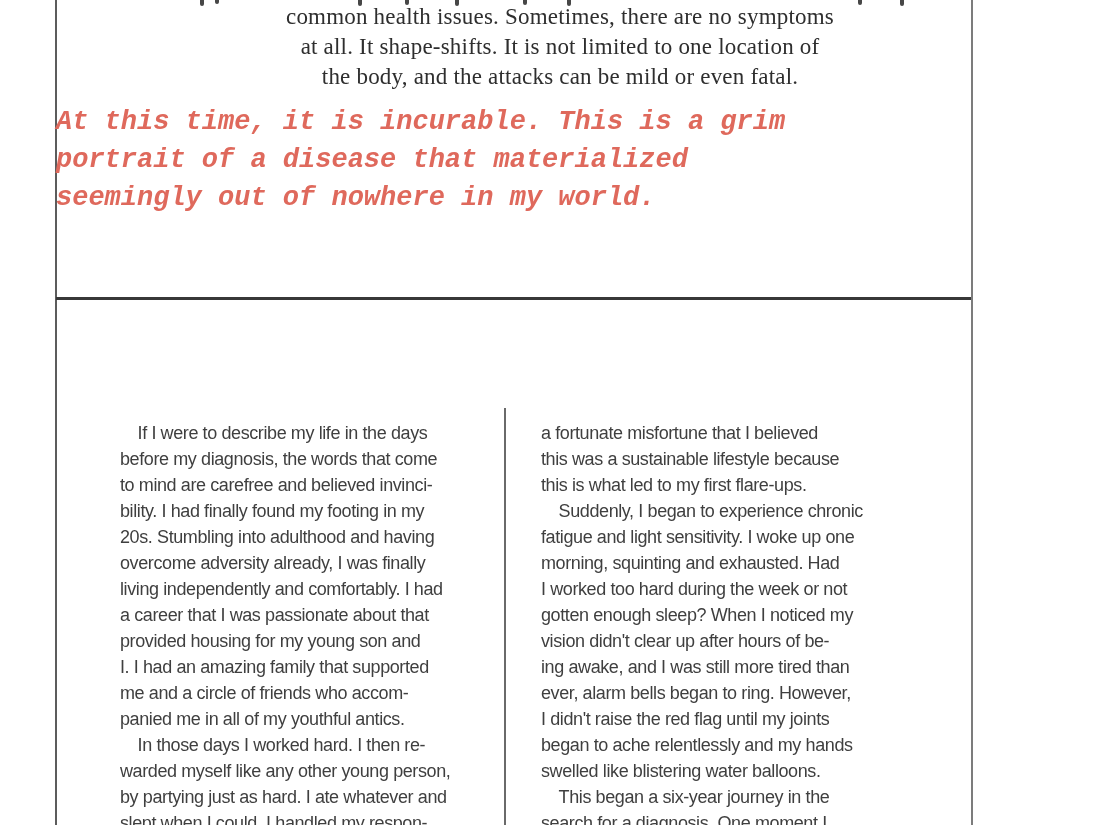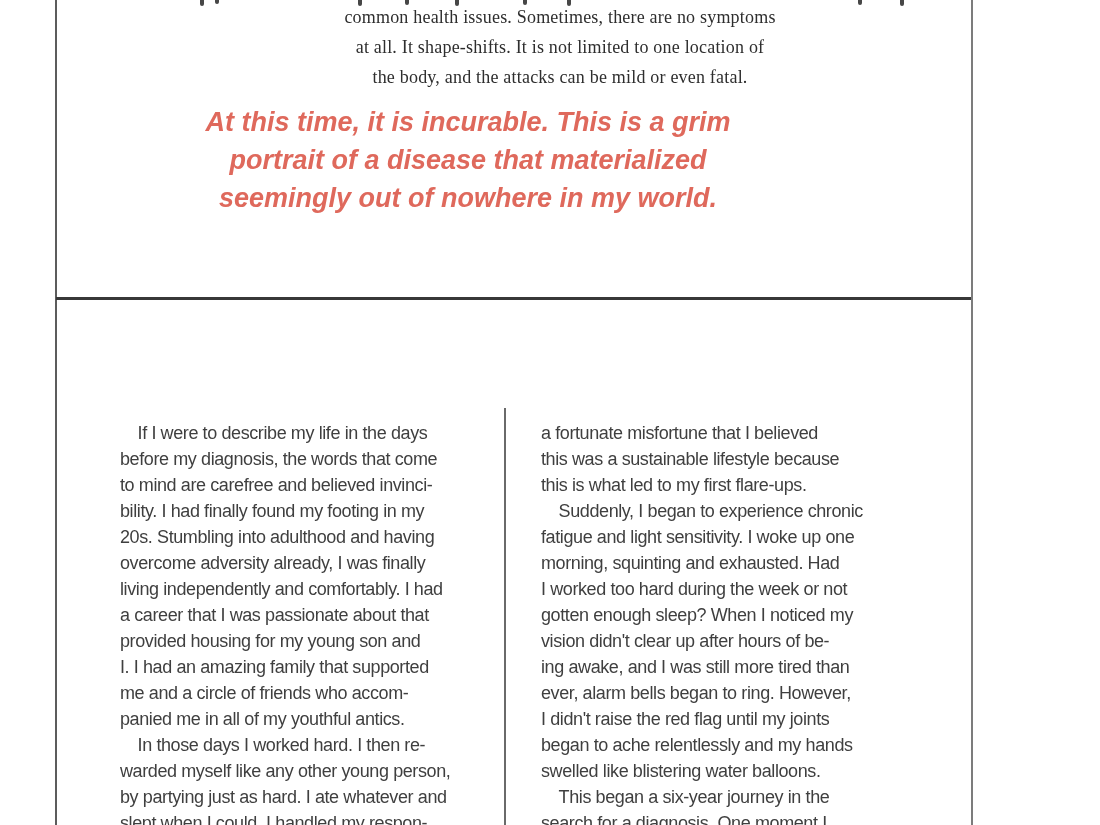--- a/index.html
+++ b/index.html
@@ -39,30 +39,29 @@
   .remnant:nth-child(6) { left: 523px; height: 5px; }
   .remnant:nth-child(7) { left: 567px; }
   .remnant:nth-child(8) { left: 858px; height: 5px; }
   .remnant:nth-child(9) { left: 900px; }
 
   
   .serif-para {
     position: absolute; left: 56px; top: 2px; width: 1008px;
     text-align: center;
     font-family: "Liberation Serif", serif;
-    font-size: 18px; line-height: 30px; letter-spacing: 0.2px;
+    font-size: 23px; line-height: 30px; letter-spacing: 0.2px;
     color: #2e2e2e;
     white-space: pre-line;
   }
 
   
   .pull-quote {
     position: absolute; left: 56px; top: 103px; width: 824px;
-    text-align: center;
-    font-family: Liberation Sans, sans-serif;
+    font-family: Liberation Mono, monospace;
     font-style: italic; font-weight: bold;
     font-size: 27px; line-height: 38px;
     color: #df695c;
     white-space: pre-line;
   }
 
   
   .column {
     position: absolute; top: 420px;
     font-family: "Liberation Sans", sans-serif;

